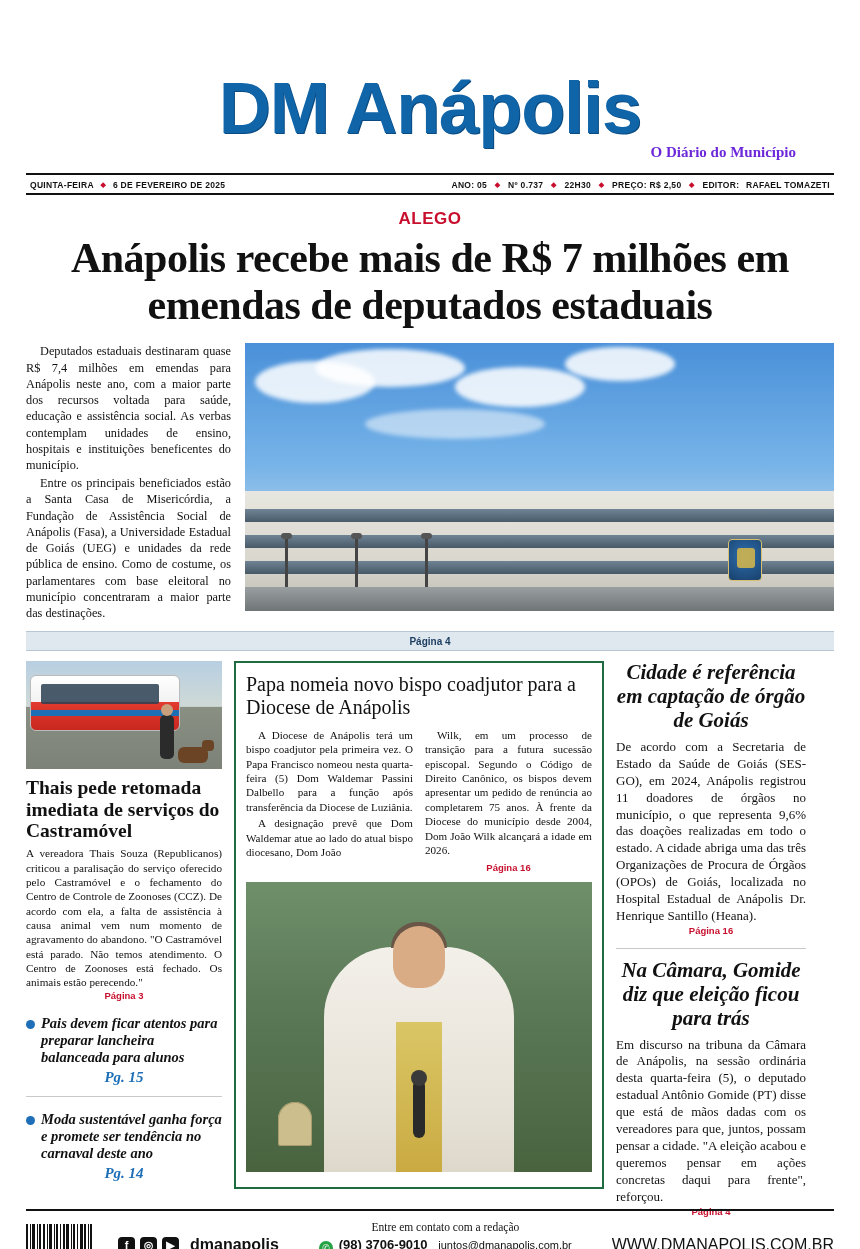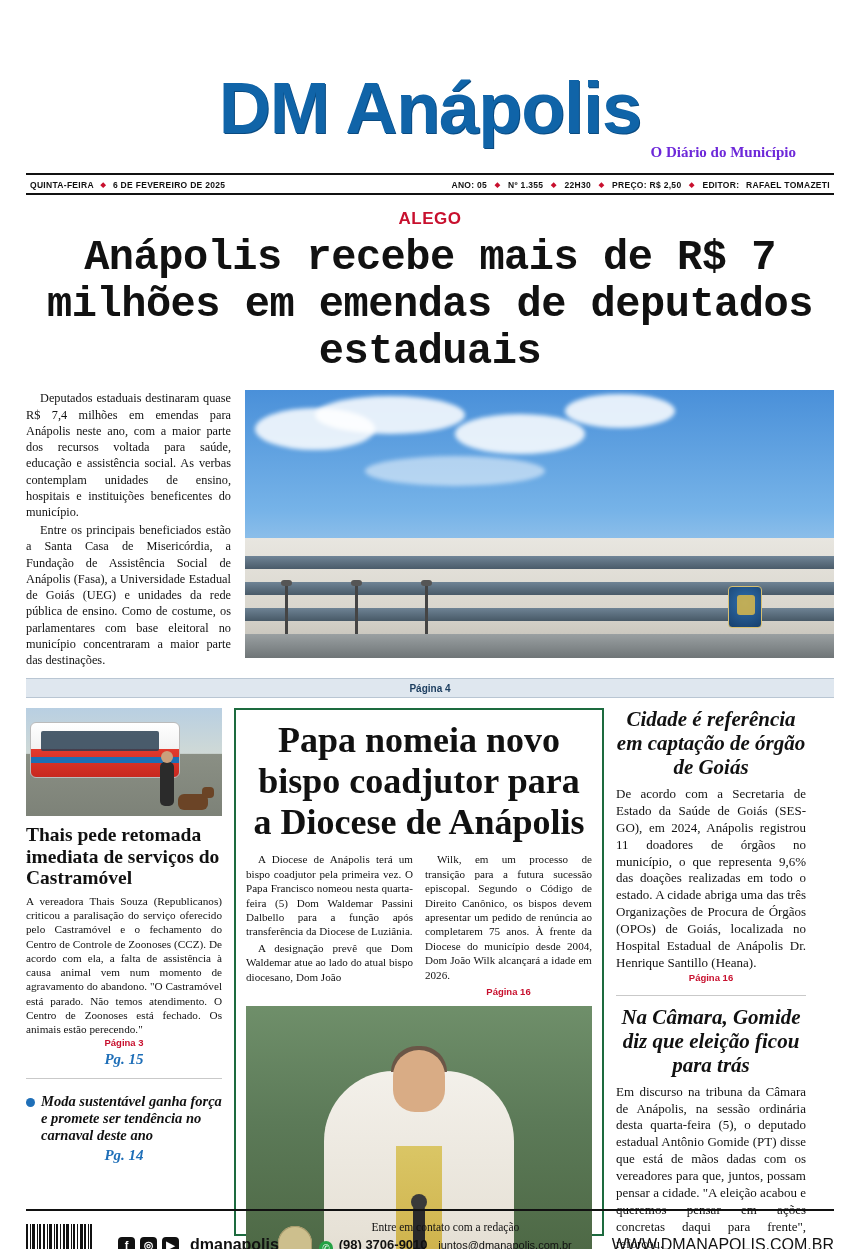--- a/index.html
+++ b/index.html
@@ -58,21 +58,21 @@
     text-align:center;
     color:#c8102e;
     font-family:"Liberation Sans", sans-serif;
     font-weight:bold;
     font-size:17px;
     margin-top:14px;
     letter-spacing:0.5px;
   }
   .lead-headline {
     text-align:center;
-    font-family:Liberation Mono, monospace;
+    font-family:Liberation Serif, serif;
     font-weight:bold;
     font-size:42px;
     line-height:1.12;
     margin-top:6px;
     letter-spacing:-0.5px;
   }
 
   
   .lead-wrap { display:flex; margin-top:14px; gap:14px; }
   .lead-text { width:205px; font-size:12.3px; line-height:1.32; text-align:justify; }
@@ -171,22 +171,22 @@
   }
   .bullet-pg {
     color:#1f6fb8; font-style:italic; font-weight:bold; font-size:15px;
     text-align:center; margin-top:3px;
   }
   .divider-line { border-top:1px solid #c9c9c9; margin-top:10px; }
 
   
   .mid-box { border:2px solid #1d6b3f; padding:10px 10px 8px 10px; height:528px; }
   .mid-head {
-    text-align:center; font-family:"Liberation Serif", serif;
-    font-weight:bold; font-size:36px; line-height:1.14;
+    font-family:"Liberation Serif", serif;
+    font-weight:normal; font-size:20px; line-height:1.14;
   }
   .mid-cols { display:flex; gap:12px; margin-top:9px; }
   .mid-cols .c { width:50%; font-size:11.1px; line-height:1.3; text-align:justify; }
   .mid-cols .c p { margin:0; text-indent:12px; }
   .bishop-photo {
     margin-top:8px; height:290px; position:relative; overflow:hidden;
     background:linear-gradient(180deg,#6f8f6a 0%, #5c7a58 40%, #49633f 100%);
   }
   .bishop-figure{
     position:absolute; left:50%; transform:translateX(-50%); bottom:0;
@@ -251,21 +251,21 @@
 
   <div class="infobar">
     <div class="left">
       <span>QUINTA-FEIRA</span>
       <span class="diamond">◆</span>
       <span>6 DE FEVEREIRO DE 2025</span>
     </div>
     <div class="right">
       <span>ANO: 05</span>
       <span class="sep">◆</span>
-      <span>Nº 1.355</span>
+      <span>Nº 0.737</span>
       <span class="sep">◆</span>
       <span>22H30</span>
       <span class="sep">◆</span>
       <span>PREÇO: R$ 2,50</span>
       <span class="sep">◆</span>
       <span>EDITOR:</span>
       <span style="margin-left:4px">RAFAEL TOMAZETI</span>
     </div>
   </div>
 
@@ -307,20 +307,24 @@
           <div class="bus-win"></div>
           <div class="bus-stripe"></div>
         </div>
         <div class="person"></div>
         <div class="dog"></div>
       </div>
       <div class="left-head">Thais pede retomada imediata de serviços do Castramóvel</div>
       <div class="left-body">A vereadora Thais Souza (Republicanos) criticou a paralisação do serviço oferecido pelo Castramóvel e o fechamento do Centro de Controle de Zoonoses (CCZ). De acordo com ela, a falta de assistência à causa animal vem num momento de agravamento do abandono. "O Castramóvel está parado. Não temos atendimento. O Centro de Zoonoses está fechado. Os animais estão perecendo."</div>
       <div class="pagref pagref-right">Página 3</div>
 
+      <div class="bullet-item">
+        <div class="bullet-dot"></div>
+        <div class="bullet-text">Pais devem ficar atentos para preparar lancheira balanceada para alunos</div>
+      </div>
       <div class="bullet-pg">Pg. 15</div>
       <div class="divider-line"></div>
 
       <div class="bullet-item">
         <div class="bullet-dot"></div>
         <div class="bullet-text">Moda sustentável ganha força e promete ser tendência no carnaval deste ano</div>
       </div>
       <div class="bullet-pg">Pg. 14</div>
     </div>
 

